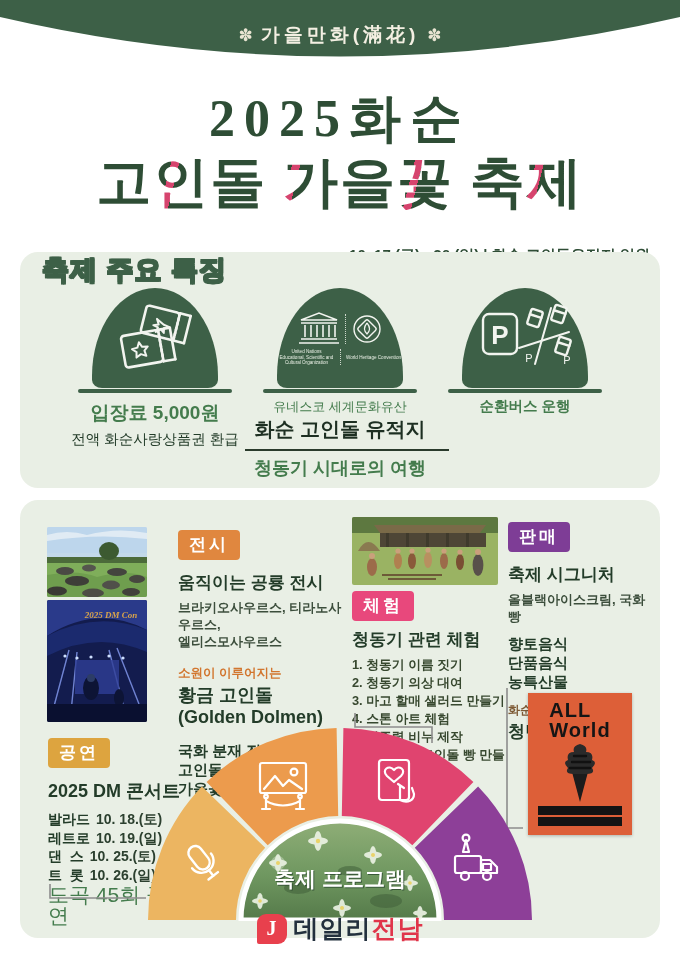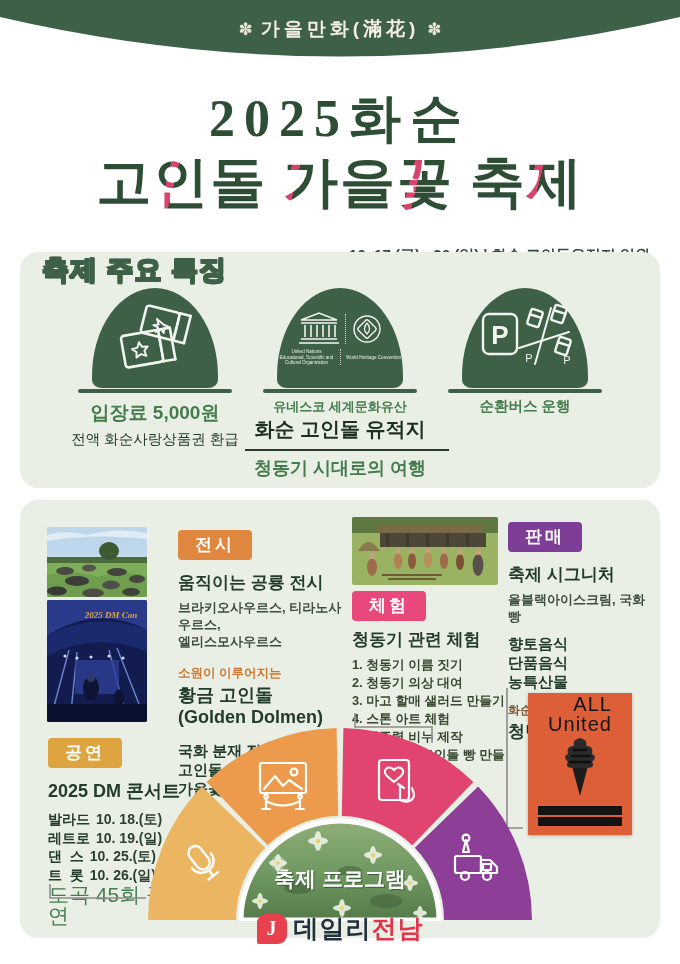--- a/index.html
+++ b/index.html
@@ -8,21 +8,21 @@
     --pbadge:#e8487c; --purple:#7e3d96; --gold:#dda43f;
     --agold:#ecb561; --aorange:#ec9b4d; --apink:#e0446f; --apurple:#8d3f98;
     --ab:#dd5f38; --lred:#e8404d; --line:#8d8d8d;
   }
   *{margin:0;padding:0;box-sizing:border-box}
   body{background:#fff;font-family:"Liberation Sans","DejaVu Sans",sans-serif}
   .poster{position:relative;width:680px;height:964px;background:#fff;overflow:hidden;margin:0 auto}
 
   
   .top-arch{position:absolute;left:0;top:0;width:680px;height:62px}
-  .banner-text{position:absolute;left:0;top:16px;width:680px;text-align:center;color:#f3efe2;
+  .banner-text{position:absolute;left:0;top:22px;width:680px;text-align:center;color:#f3efe2;
     font-size:19px;letter-spacing:4px;font-weight:600}
   .banner-text .orn{font-size:17px;letter-spacing:0;margin:0 8px;color:#e9e4d2}
 
   
   .title1{position:absolute;left:0;top:84px;width:680px;text-align:center;color:var(--tg);
     font-family:"Liberation Serif","DejaVu Serif",serif;font-size:52px;font-weight:700;letter-spacing:9px}
   .title2{position:absolute;left:0;top:146px;width:680px;text-align:center;
     font-family:"Liberation Serif","DejaVu Serif",serif;font-size:55px;font-weight:700;letter-spacing:2px;
     background:repeating-linear-gradient(104deg,var(--tg) 0 52px,var(--pink) 52px 60px,var(--tg) 60px 118px);
     -webkit-background-clip:text;background-clip:text;color:transparent}
@@ -37,35 +37,35 @@
   .f-col{position:absolute;top:36px;width:190px;text-align:center}
   .f1{left:40px}.f2{left:225px}.f3{left:410px}
   .dome{width:126px;height:100px;margin:0 auto;background:var(--dg);
     border-radius:63px 63px 10px 10px / 88px 88px 8px 8px;
     display:flex;flex-direction:column;align-items:center;justify-content:center;color:#fff}
   .dome-base{width:154px;height:4px;background:var(--dg);margin:1px auto 0;border-radius:2px}
   .ft1{margin-top:7px;font-size:19px;font-weight:800;color:var(--green)}
   .ft1d{margin-top:7px;font-size:19px;font-weight:800;color:var(--dark)}
   .ft2{margin-top:4px;font-size:14.5px;font-weight:400;color:var(--dark)}
   .ft2g{margin-top:4px;font-size:14.5px;font-weight:800;color:var(--green)}
-  .u1{margin-top:5px;font-size:13px;font-weight:700;color:var(--green)}
+  .u1{margin-top:5px;font-size:13px;font-weight:400;color:var(--green)}
   .u2{margin-top:0;font-size:20px;font-weight:800;color:#1d2f22}
   .mid-divider{width:204px;height:2px;background:#2a3b2c;margin:6px auto 5px}
   .u3{font-size:18px;font-weight:800;color:var(--green)}
   .unesco-txt{display:flex;gap:5px;align-items:center;justify-content:center;margin-top:3px}
   .unesco-txt span{font-size:4.6px;line-height:1.25;color:#e9efe5;width:56px;text-align:center}
   .udot{width:0;height:16px;border-left:1px dotted #cfd8cc}
 
   
   .panel2{position:absolute;left:20px;top:500px;width:640px;height:438px;background:var(--panel);border-radius:18px}
   .photo{position:absolute;overflow:hidden;border-radius:2px}
   .ph1{left:27px;top:27px;width:100px;height:70px}
   .ph2{left:27px;top:100px;width:100px;height:122px}
   .ph3{left:332px;top:17px;width:146px;height:68px}
-  .badge{display:inline-block;padding:3px 17px 4px;border-radius:4px;color:#fff;font-size:17px;font-weight:900;letter-spacing:3px}
+  .badge{display:inline-block;padding:3px 11px 4px;border-radius:4px;color:#fff;font-size:17px;font-weight:900;letter-spacing:3px}
   .b-exh{background:var(--orange)} .b-exp{background:var(--pbadge)}
   .b-sal{background:var(--purple)} .b-per{background:var(--gold)}
   .sec{position:absolute}
   .s-exh{left:158px;top:30px;width:172px}
   .s-exp{left:332px;top:91px;width:160px}
   .s-sal{left:488px;top:22px;width:150px}
   .s-per{left:28px;top:238px;width:140px}
   .h1{margin-top:11px;font-size:17px;font-weight:800;color:var(--dark)}
   .body-sm{margin-top:5px;font-size:13px;font-weight:600;color:#3c4e3c;line-height:17px}
   .lbl-or{margin-top:15px;font-size:12.5px;font-weight:800;color:var(--orangetx)}
@@ -76,21 +76,21 @@
   .lbl-br{margin-top:11px;font-size:12px;font-weight:800;color:#7d5a35}
   .h3{margin-top:1px;font-size:17px;font-weight:800;color:var(--dark)}
   .sched{margin-top:7px}
   .sched-row{font-size:14px;font-weight:800;color:var(--dark);line-height:18.5px}
   .sched-row .dt{font-weight:700;color:#2c402f;margin-left:6px}
   .per-extra{font-size:21px;font-weight:400;color:var(--green);line-height:21px}
 
   
   .allblack{position:absolute;left:508px;top:193px;width:104px;height:142px;background:var(--ab);
     display:flex;flex-direction:column;align-items:center;box-shadow:0 1px 3px rgba(0,0,0,.25)}
-  .ab-t{margin-top:1px;font-size:20px;line-height:20px;font-weight:400;color:#151515;letter-spacing:1px;text-align:right}
+  .ab-t{margin-top:7px;font-size:20px;line-height:20px;font-weight:700;color:#151515;letter-spacing:1px;text-align:left}
   .ab-bars{margin-top:auto;margin-bottom:9px;display:flex;flex-direction:column;gap:2px;align-items:center}
   .ab-bar{width:84px;height:9px;background:#141414}
 
   .overlay-lines,.arch-svg{position:absolute;pointer-events:none}
   .overlay-lines{left:0;top:0;width:640px;height:438px}
   .arch-svg{left:108px;top:223px;width:424px;height:198px}
 
   
   .footer-logo{position:absolute;left:0;top:912px;width:680px;display:flex;align-items:center;justify-content:center;gap:7px}
   .logo-mark{width:30px;height:30px;background:var(--lred);border-radius:9px 9px 9px 2px;
@@ -331,21 +331,21 @@
         <div>단품음식</div>
         <div>농특산물</div>
       </div>
       <div class="lbl-br">화순 청년이 함께하는</div>
       <div class="h3">청년푸드트럭</div>
     </div>
 
     <div class="allblack">
       <div class="ab-t">
         <div>ALL</div>
-        <div>United</div>
+        <div>World</div>
       </div>
       <svg width="44" height="62" viewBox="0 0 44 62" style="margin-top:2px">
         <path d="M14,30 L22,60 L30,30 Z" fill="#1c1c1c"></path>
         <path d="M22,2 q8,2 6,8 q8,0 6,8 q6,2 0,8 q4,6 -6,6 h-12 q-10,0 -6,-6 q-6,-6 0,-8 q-2,-8 6,-8 q-2,-6 6,-8 z" fill="#2a2a2a"></path>
         <path d="M12,26 h20 M14,20 h18 M16,14 h12" stroke="#111" stroke-width="2.4" stroke-linecap="round"></path>
       </svg>
       <div class="ab-bars">
         <div class="ab-bar"></div>
         <div class="ab-bar"></div>
       </div>

